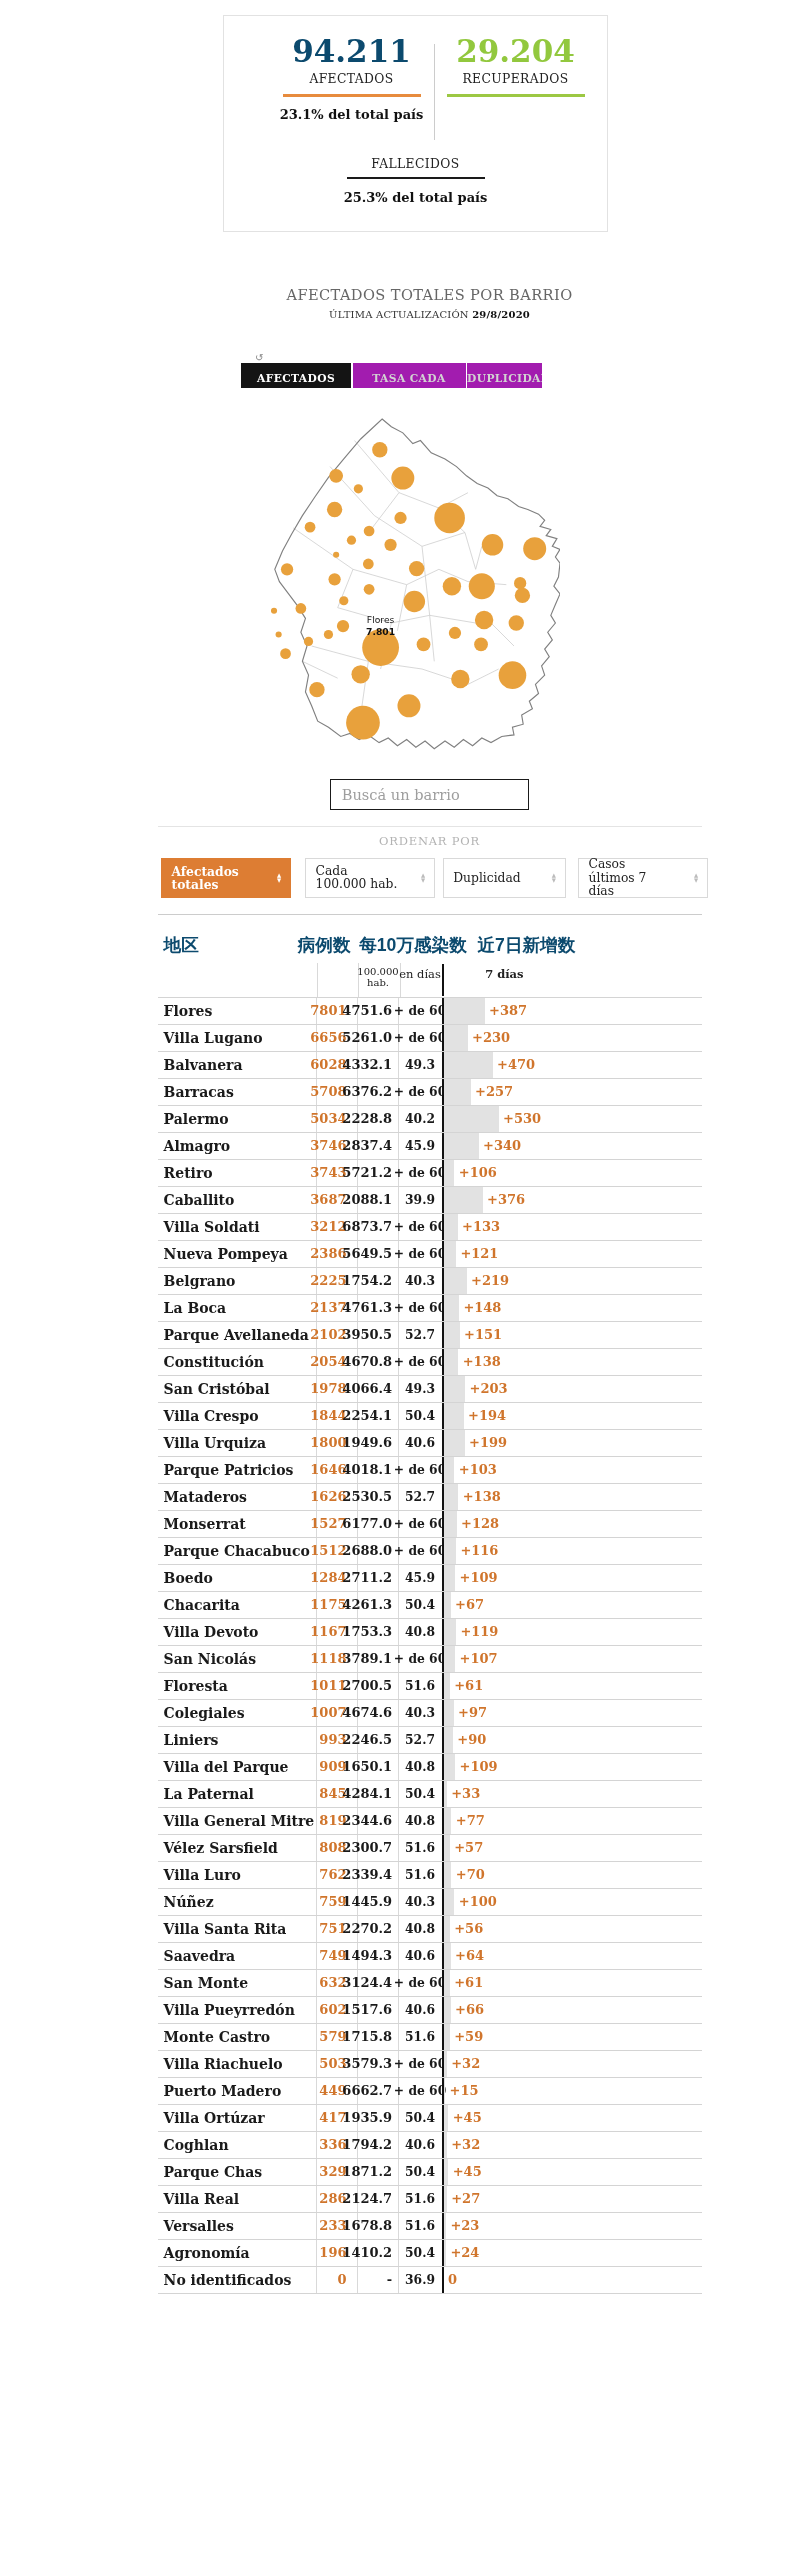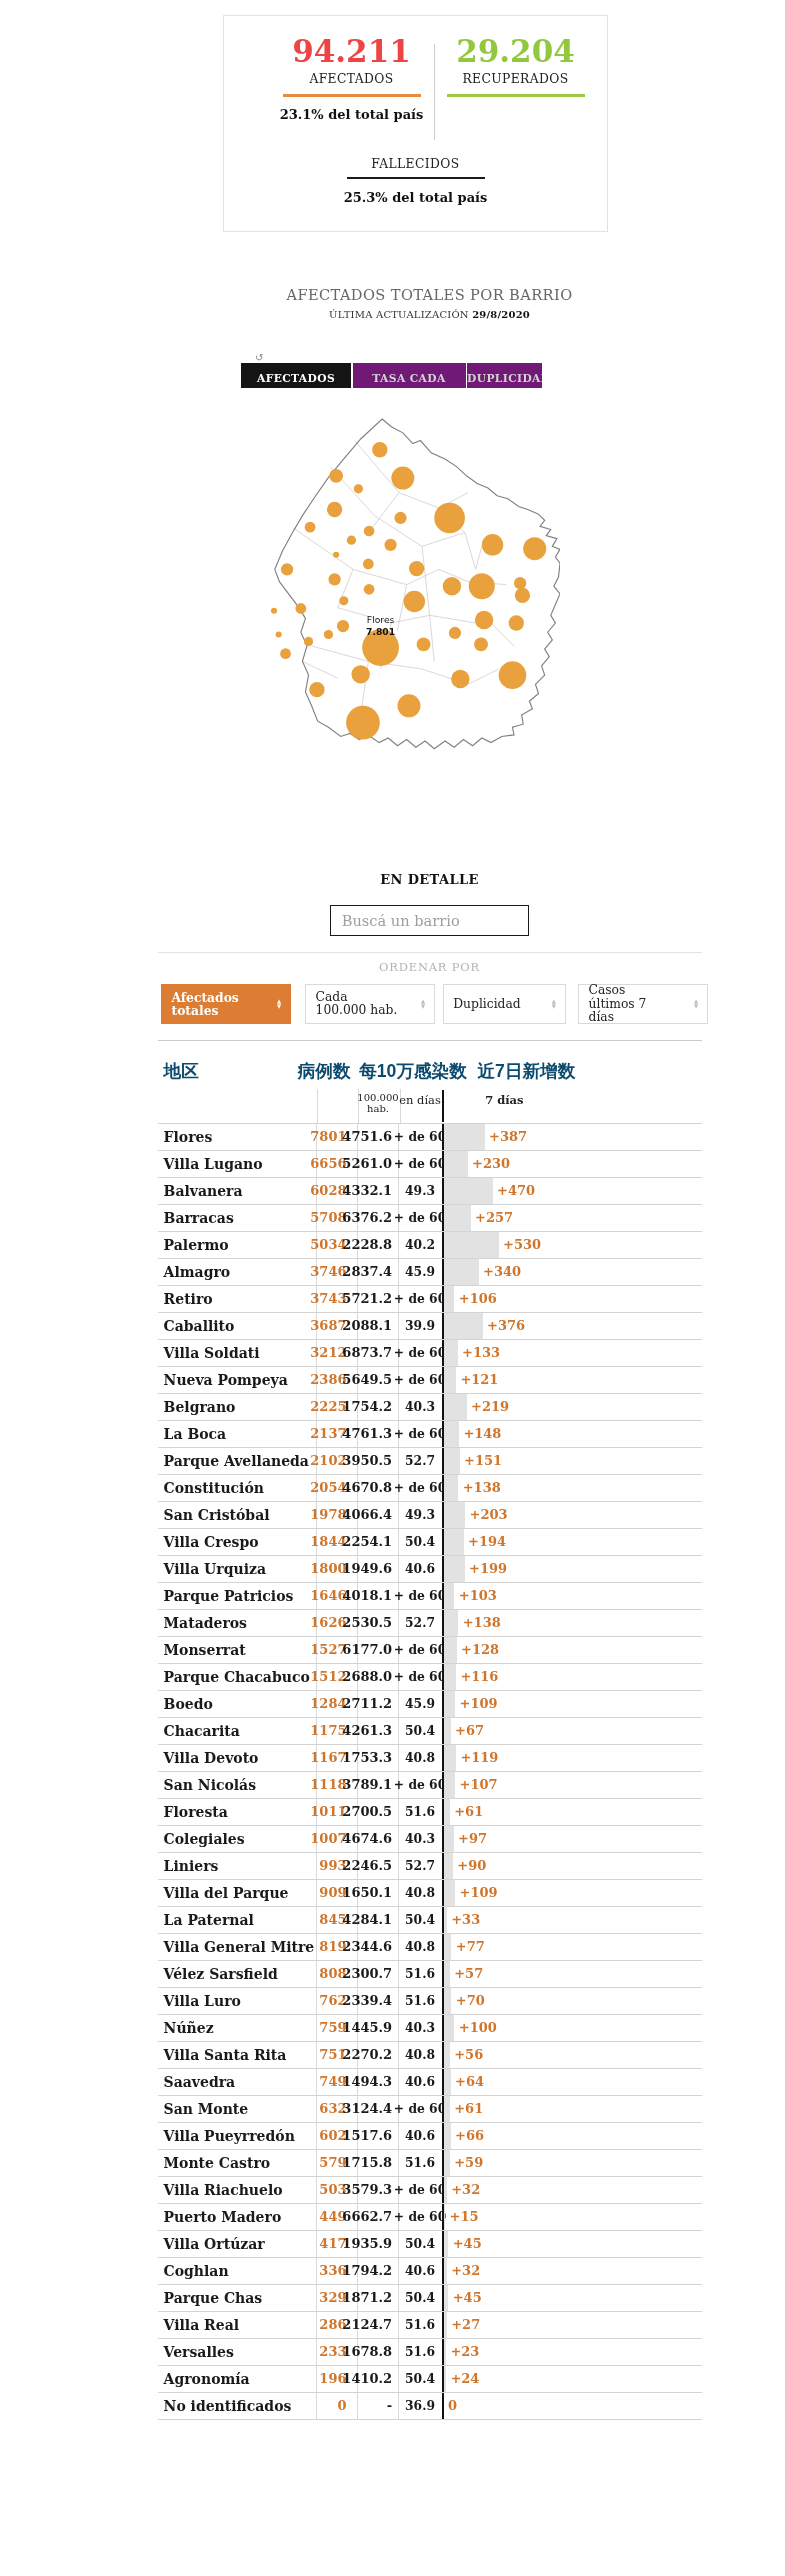--- a/index.html
+++ b/index.html
@@ -8,41 +8,41 @@
 
   
   .page-title{margin-top:38px;text-align:center;font-size:26px;letter-spacing:0.8px;color:#222;}
 
   
   .stats-box{width:383px;margin-left:77px;margin-top:15.3px;border:1.5px solid #e2e2e2;background:#fff;padding-top:20px;padding-bottom:26px;}
   .stats-cols{display:flex;padding-left:47px;}
   .stat-col{width:161px;text-align:center;}
   .stat-divider{width:1.5px;background:#ccc;margin-left:1.5px;height:96px;margin-top:7.7px;}
   .stat-value{font-size:31px;font-weight:bold;line-height:1;}
-  .stat-value.orange{color:#ef4444;}
+  .stat-value.orange{color:#0c4a6e;}
   .stat-value.green{color:#92c83e;}
   .stat-label{font-size:12.3px;margin-top:4.6px;letter-spacing:0.4px;color:#222;}
   .stat-line{height:3.1px;width:138px;margin:7.7px auto 0 auto;}
   .stat-line.orange{background:#e78b3d;}
   .stat-line.green{background:#9ccб43;}
   .stat-line.green{background:#9cc843;}
   .stat-pct{font-size:13px;font-weight:bold;margin-top:10.7px;color:#111;}
   .stat-center{text-align:center;margin-top:17px;}
   .stat-center .stat-value{font-size:32px;color:#111;}
   .stat-line.dark{background:#1a1a1a;height:2.3px;margin-top:6.1px;}
 
   
   .section-title{margin-top:54px;text-align:center;font-size:14.6px;color:#666;letter-spacing:0.4px;}
   .section-subtitle{margin-top:6.1px;text-align:center;font-size:10px;color:#333;letter-spacing:0.2px;}
   .section-subtitle b{color:#111;}
   .tabs-wrap{position:relative;margin-left:95px;margin-top:43px;}
   .reset-icon{position:absolute;left:14px;top:-10.7px;font-size:10px;color:#888;cursor:pointer;font-family:"DejaVu Sans",sans-serif;}
   .tabs{display:flex;}
   .tab{height:24.5px;overflow:hidden;box-sizing:border-box;padding-top:9.2px;text-align:center;
-       background:#701a75;color:#d2d2d2;font-size:10.7px;font-weight:bold;letter-spacing:0.4px;margin-right:1.5px;cursor:pointer;}
+       background:#a21caf;color:#d2d2d2;font-size:10.7px;font-weight:bold;letter-spacing:0.4px;margin-right:1.5px;cursor:pointer;}
   .tab:nth-child(1){width:110px;}
   .tab:nth-child(2){width:113px;}
   .tab:nth-child(3){width:75px;}
   .tab.active{background:#141414;color:#fff;}
 
   .map-wrap{width:322px;height:368px;margin-left:92px;margin-top:5.4px;position:relative;}
   .map-wrap svg{display:block;}
 
   
   .detail-heading{margin-top:111px;text-align:center;font-size:13px;font-weight:bold;letter-spacing:0.4px;color:#111;}
@@ -187,21 +187,20 @@
           <circle cx="358" cy="368" r="18" fill="#e8a13c"></circle>
           <circle cx="290" cy="373" r="12" fill="#e8a13c"></circle>
           <circle cx="223" cy="408" r="15" fill="#e8a13c"></circle>
           <circle cx="163" cy="430" r="22" fill="#e8a13c"></circle>
         </g>
       <text x="186" y="300" text-anchor="middle" font-family="DejaVu Sans, sans-serif" font-size="12" fill="#222">Flores</text>
       <text x="186" y="315" text-anchor="middle" font-family="DejaVu Sans, sans-serif" font-size="12" font-weight="bold" fill="#111">7.801</text>
     </svg>
   </div>
 
-  <div class="detail-heading">EN DETALLE</div>
   <input class="search-box" type="text" placeholder="Buscá un barrio" style="">
   <hr class="top-divider">
   <div class="sort-label">ORDENAR POR</div>
   <div class="sort-row">
       <div class="sort-btn active">
         <span style="width: 84px;">Afectados totales</span>
         <span class="sort-arrows">
           <span>▲</span>
           <span>▼</span>
         </span>

